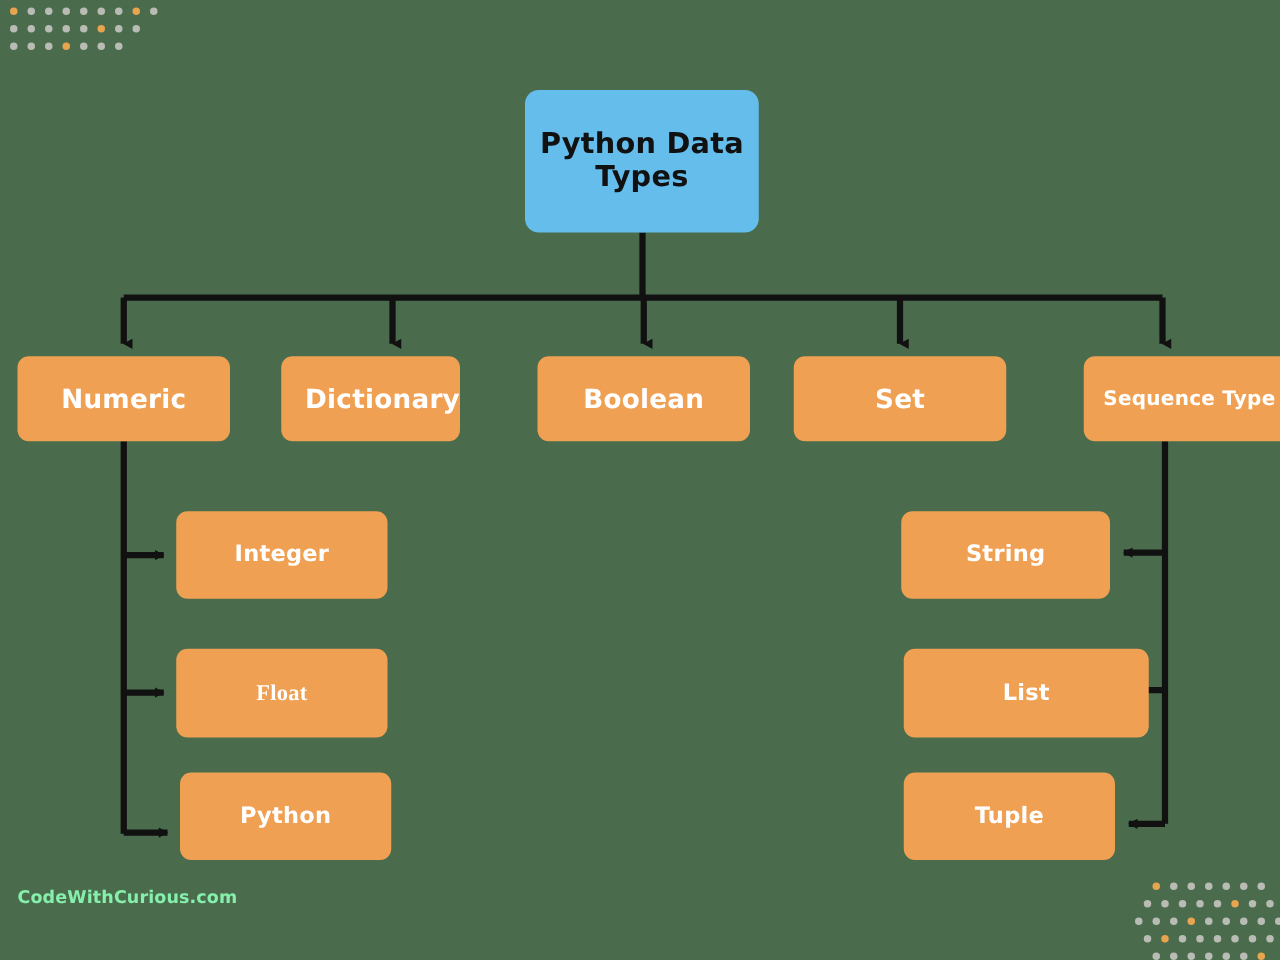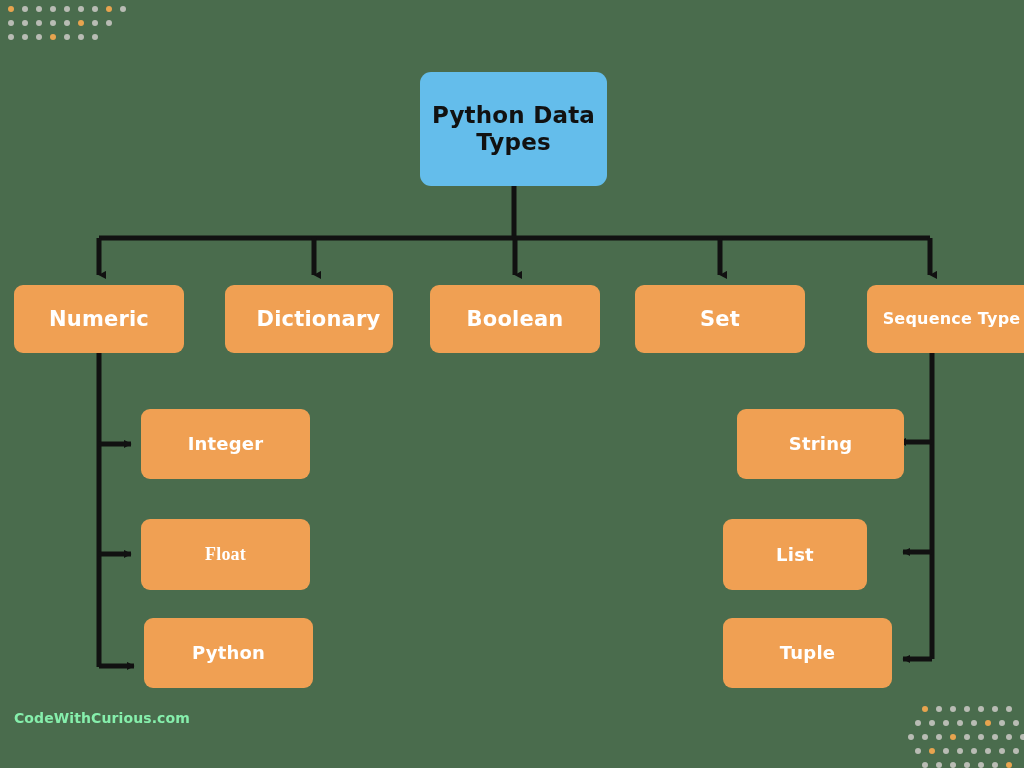--- a/index.html
+++ b/index.html
@@ -144,28 +144,28 @@
       <line x1="932" y1="353" x2="932" y2="659"></line>
       <line x1="932" y1="442" x2="899" y2="442" marker-end="url(#arrowLeft)"></line>
       <line x1="932" y1="552" x2="903" y2="552" marker-end="url(#arrowLeft)"></line>
       <line x1="932" y1="659" x2="903" y2="659" marker-end="url(#arrowLeft)"></line>
     </g>
   </svg>
 
   <div class="node root" id="node-root" style="left: 420px; top: 72px; width: 187px; height: 114px;">Python Data Types</div>
 
   <div class="node lvl2" id="node-numeric" style="left: 14px; top: 285px; width: 170px; height: 68px;">Numeric</div>
-  <div class="node lvl2" id="node-dictionary" style="left: 225px; top: 285px; width: 168px; height: 68px; padding-left: 27px;">Dictionary</div>
+  <div class="node lvl2" id="node-dictionary" style="left: 225px; top: 285px; width: 143px; height: 68px; padding-left: 27px;">Dictionary</div>
   <div class="node lvl2" id="node-boolean" style="left: 430px; top: 285px; width: 170px; height: 68px;">Boolean</div>
   <div class="node lvl2" id="node-set" style="left: 635px; top: 285px; width: 170px; height: 68px;">Set</div>
   <div class="node lvl2 seq" id="node-sequence-type" style="left: 845px; top: 285px; width: 169px; height: 68px;">Sequence Type</div>
 
   <div class="node lvl3" id="node-integer" style="left: 141px; top: 409px; width: 169px; height: 70px;">Integer</div>
   <div class="node lvl3" id="node-float" style="left: 141px; top: 519px; width: 169px; height: 71px; font-family: Liberation Serif, serif;">Float</div>
   <div class="node lvl3" id="node-complex" style="left: 144px; top: 618px; width: 169px; height: 70px;">Python</div>
 
-  <div class="node lvl3" id="node-string" style="left: 721px; top: 409px; width: 167px; height: 70px; margin-left: 16px;">String</div>
-  <div class="node lvl3" id="node-list" style="left: 723px; top: 519px; width: 144px; height: 71px;">List</div>
+  <div class="node lvl3" id="node-string" style="left: 721px; top: 409px; width: 167px; height: 70px;">String</div>
+  <div class="node lvl3" id="node-list" style="left: 723px; top: 519px; width: 196px; height: 71px;">List</div>
   <div class="node lvl3" id="node-tuple" style="left: 723px; top: 618px; width: 169px; height: 70px;">Tuple</div>
 
   <div class="watermark">CodeWithCurious.com</div>
 
 </div>
 
 </body></html>

